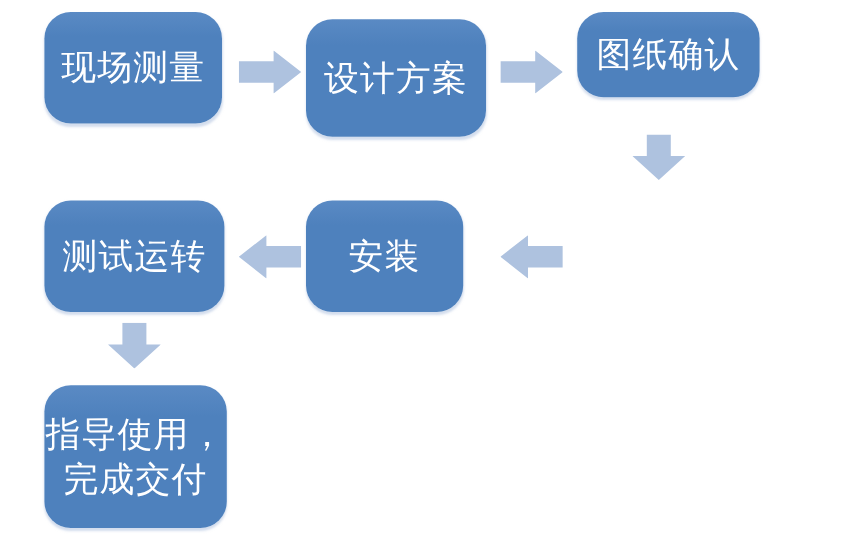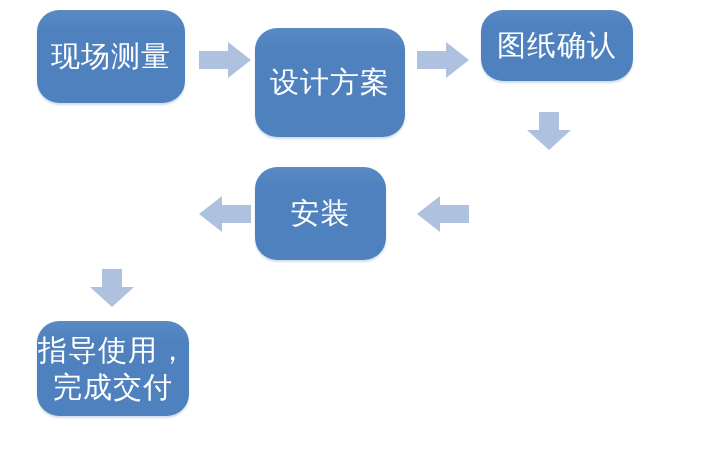--- a/index.html
+++ b/index.html
@@ -43,21 +43,21 @@
   <div class="box" style="left:37px;top:10px;width:148px;height:93px">
     <span class="box-label">现场测量</span>
   </div>
 
   <div class="arrow" style="left:199px;top:42px">
     <svg width="52" height="36" viewBox="0 0 52 36">
       <polygon points="0,9 29,9 29,0 52,18 29,36 29,27 0,27" style="fill:var(--arrow-fill)"></polygon>
     </svg>
   </div>
 
-  <div class="box" style="left:255px;top:28px;width:150px;height:109px">
+  <div class="box" style="left:255px;top:16px;width:150px;height:98px">
     <span class="box-label">设计方案</span>
   </div>
 
   <div class="arrow" style="left:417px;top:42px">
     <svg width="52" height="36" viewBox="0 0 52 36">
       <polygon points="0,9 29,9 29,0 52,18 29,36 29,27 0,27" style="fill:var(--arrow-fill)"></polygon>
     </svg>
   </div>
 
   <div class="box" style="left:481px;top:10px;width:152px;height:71px">
@@ -80,25 +80,28 @@
   <div class="box" style="left:255px;top:167px;width:131px;height:93px">
     <span class="box-label">安装</span>
   </div>
 
   <div class="arrow" style="left:199px;top:196px">
     <svg width="52" height="36" viewBox="0 0 52 36">
       <polygon points="52,9 23,9 23,0 0,18 23,36 23,27 52,27" style="fill:var(--arrow-fill)"></polygon>
     </svg>
   </div>
 
+  <div class="box" style="left:37px;top:167px;width:150px;height:93px">
+    <span class="box-label">测试运转</span>
+  </div>
 
   <div class="arrow" style="left:90px;top:269px">
     <svg width="44" height="38" viewBox="0 0 44 38">
       <polygon points="12,0 32,0 32,18 44,18 22,38 0,18 12,18" style="fill:var(--arrow-fill)"></polygon>
     </svg>
   </div>
 
-  <div class="box" style="left:37px;top:321px;width:152px;height:95px">
+  <div class="box" style="left:37px;top:321px;width:152px;height:119px">
     <span class="box-label">指导使用，
 完成交付</span>
   </div>
 
 </div>
 
 </body></html>

